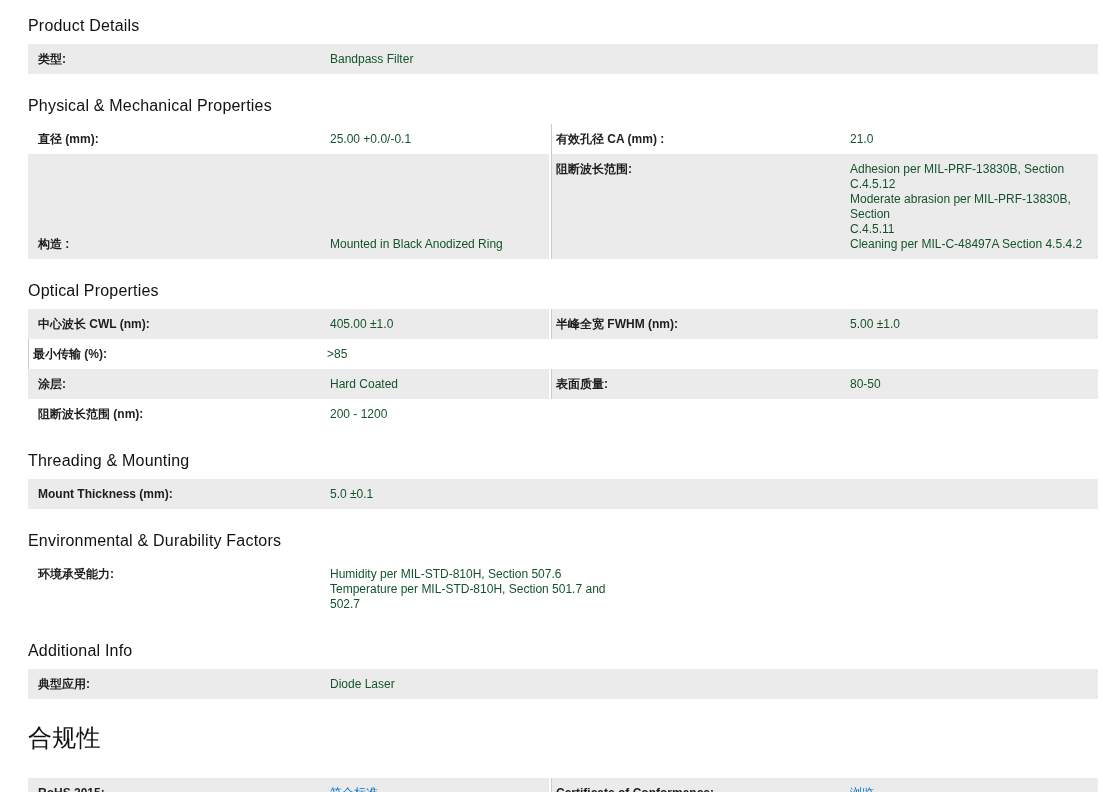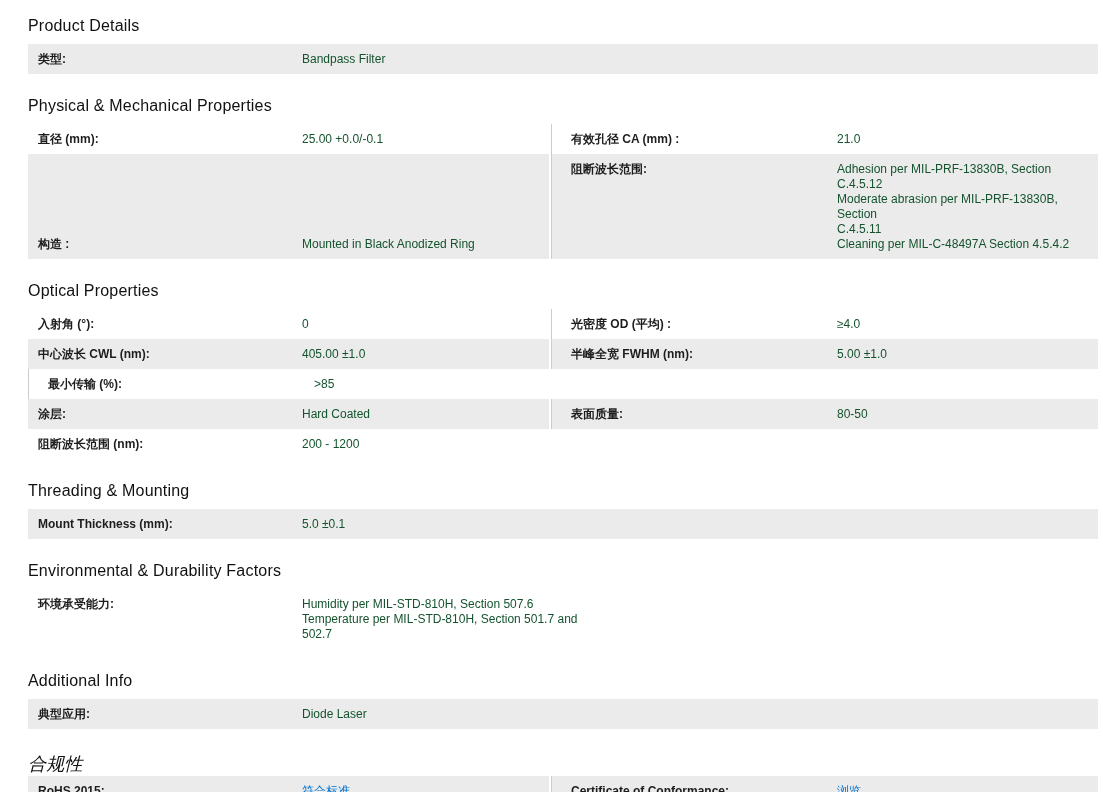--- a/index.html
+++ b/index.html
@@ -11,31 +11,31 @@
     color: #1d1d1d;
     overflow: hidden;
   }
   .container { margin-left: 28px; width: 1070px; }
   .section { margin-top: 23px; }
   .section:first-child { margin-top: 17px; }
   .heading {
     font-size: 16px; font-weight: normal; color: #111111;
     margin: 0 0 9px 0; letter-spacing: 0.2px;
   }
-  .heading.cjk { font-size: 18px; font-weight: 400; margin-bottom: 0; font-style: italic; }
+  .heading.cjk { font-size: 24px; font-weight: 400; margin-bottom: 24px; }
   .row { display: flex; align-items: stretch; min-height: 29px; }
   .row.shaded { background: #ebebeb; }
-  .cell { display: flex; align-items: flex-start; padding: 8px 0 7px 10px; }
+  .cell { display: flex; align-items: flex-start; padding: 8px 0 7px 10px; gap: 28px; }
   .cell.single { width: 100%; }
   .cell.left-pair { width: 523px; align-items: flex-end; }
   .cell.right-pair {
     width: 547px;
     border-left: 1px solid #cbcbcb;
     box-shadow: -2px 0 0 0 #ffffff;
-    padding-left: 19px;
+    padding-left: 4px;
   }
   .label {
     width: 264px; flex: 0 0 264px;
     font-size: 12px; font-weight: bold; line-height: 15px;
     padding-right: 8px;
   }
   .cell.right-pair .label { width: 266px; flex: 0 0 266px; }
   .label-wrap { display: inline; }
   .label-wrap.has-info { border-bottom: 1px dotted #8a8a8a; padding-bottom: 2px; }
   .info-icon {
@@ -84,30 +84,20 @@
             <div class="label"><span class="label-wrap"><span class="label-text">阻断波长范围:</span></span></div>
             <div class="value">Adhesion per MIL-PRF-13830B, Section C.4.5.12
 Moderate abrasion per MIL-PRF-13830B, Section
 C.4.5.11
 Cleaning per MIL-C-48497A Section 4.5.4.2</div>
           </div>
         </div>
       </div>
       <div class="section">
         <div class="heading">Optical Properties</div>
-        <div class="row">
-          <div class="cell left-pair">
-            <div class="label"><span class="label-wrap"><span class="label-text">入射角 (°):</span></span></div>
-            <div class="value">0</div>
-          </div>
-          <div class="cell right-pair">
-            <div class="label"><span class="label-wrap"><span class="label-text">光密度 OD (平均) :</span></span></div>
-            <div class="value">≥4.0</div>
-          </div>
-        </div>
         <div class="row shaded">
           <div class="cell left-pair">
             <div class="label"><span class="label-wrap"><span class="label-text">中心波长 CWL (nm):</span></span></div>
             <div class="value">405.00 ±1.0</div>
           </div>
           <div class="cell right-pair">
             <div class="label"><span class="label-wrap"><span class="label-text">半峰全宽 FWHM (nm):</span></span></div>
             <div class="value">5.00 ±1.0</div>
           </div>
         </div>

